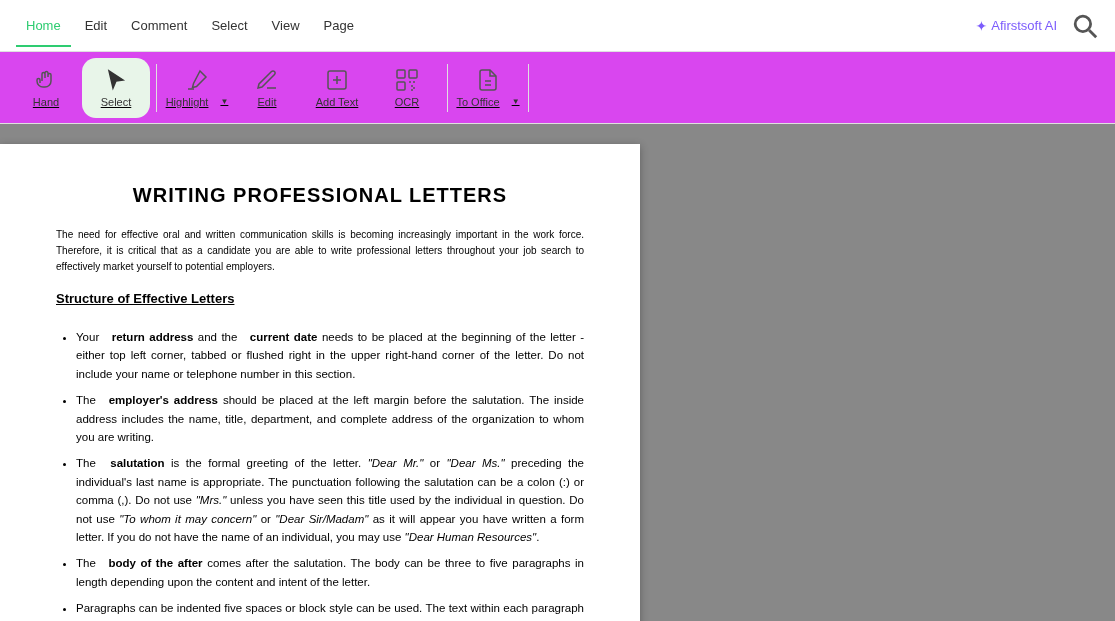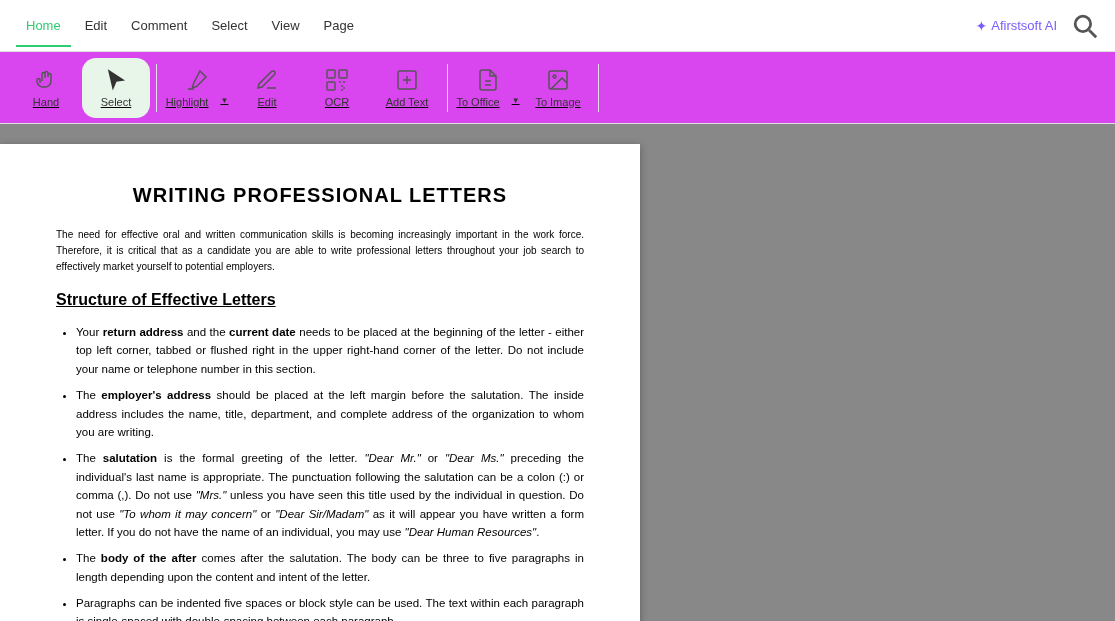--- a/index.html
+++ b/index.html
@@ -79,21 +79,21 @@
       background: transparent;
     }
     .tool-btn.active { background: #e8f5e9; border-radius: 14px; }
     .tool-btn svg { width: 24px; height: 24px; }
     .tool-divider {
       width: 1px; height: 48px;
       background: #e0e0e0;
       margin: 0 4px;
     }
     .tool-label { font-size: 11px; color: #333; }
-    .tool-dropdown-label { display: flex; gap: 12px; font-size: 11px; }
+    .tool-dropdown-label { display: flex; align-items: center; gap: 12px; font-size: 11px; }
     .chevron { font-size: 8px; }
 
     
     .doc-area {
       background: #888;
       height: calc(621px - 40px - 72px);
       overflow-y: auto;
       display: flex;
       padding: 20px 0;
     }
@@ -111,35 +111,35 @@
       margin-bottom: 20px;
       letter-spacing: 1px;
     }
     .doc-para {
       font-size: 10px;
       line-height: 1.6;
       text-align: justify;
       margin-bottom: 16px;
     }
     .doc-section-title {
-      font-size: 16px;
+      font-size: 13px;
       font-weight: bold;
       text-decoration: underline;
-      margin-bottom: 14px;
+      margin-bottom: 22px;
     }
     .doc-list {
       margin-left: 20px;
       font-size: 11.5px;
       line-height: 1.6;
     }
     .doc-list li {
       margin-bottom: 8px;
       text-align: justify;
     }
-    .doc-list li b { font-weight: bold; }
+    .doc-list li b { font-weight: bold; margin-left: 8px; }
     .doc-list li i { font-style: italic; }
   </style>
 </head>
 <body>
 
 <div class="menu-bar">
   <div class="menu-item active">Home</div>
   <div class="menu-item">Edit</div>
   <div class="menu-item">Comment</div>
   <div class="menu-item">Select</div>
@@ -190,60 +190,52 @@
   <button class="tool-btn">
     <svg viewBox="0 0 24 24" fill="none" stroke="#555" stroke-width="1.5">
       <path d="M12 20h9"></path>
       <path d="M16.5 3.5a2.121 2.121 0 013 3L7 19l-4 1 1-4L16.5 3.5z"></path>
     </svg>
     <span class="tool-label">Edit</span>
   </button>
 
   <button class="tool-btn">
     <svg viewBox="0 0 24 24" fill="none" stroke="#555" stroke-width="1.5">
+      <rect x="3" y="3" width="18" height="18" rx="2"></rect>
+      <line x1="12" y1="8" x2="12" y2="16"></line>
+      <line x1="8" y1="12" x2="16" y2="12"></line>
+    </svg>
+    <span class="tool-label">Add Text</span>
+  </button>
+
+  <button class="tool-btn">
+    <svg viewBox="0 0 24 24" fill="none" stroke="#555" stroke-width="1.5">
       <rect x="2" y="2" width="8" height="8" rx="1"></rect>
       <rect x="14" y="2" width="8" height="8" rx="1"></rect>
       <rect x="2" y="14" width="8" height="8" rx="1"></rect>
       <path d="M14 14h2m4 0h-2m-2 4h2m0 4h-2m2-2h2"></path>
     </svg>
     <span class="tool-label">OCR</span>
   </button>
 
-  <button class="tool-btn">
-    <svg viewBox="0 0 24 24" fill="none" stroke="#555" stroke-width="1.5">
-      <rect x="3" y="3" width="18" height="18" rx="2"></rect>
-      <line x1="12" y1="8" x2="12" y2="16"></line>
-      <line x1="8" y1="12" x2="16" y2="12"></line>
-    </svg>
-    <span class="tool-label">Add Text</span>
-  </button>
-
   <div class="tool-divider"></div>
 
   <button class="tool-btn">
     <svg viewBox="0 0 24 24" fill="none" stroke="#555" stroke-width="1.5">
       <path d="M14 2H6a2 2 0 00-2 2v16a2 2 0 002 2h12a2 2 0 002-2V8z"></path>
       <polyline points="14 2 14 8 20 8"></polyline>
       <line x1="9" y1="13" x2="15" y2="13"></line>
       <line x1="9" y1="17" x2="15" y2="17"></line>
     </svg>
     <span class="tool-label tool-dropdown-label">
       <span>To Office</span> 
         <span class="chevron">▼</span>
     </span>
   </button>
 
-  <button class="tool-btn">
-    <svg viewBox="0 0 24 24" fill="none" stroke="#555" stroke-width="1.5">
-      <rect x="3" y="3" width="18" height="18" rx="2"></rect>
-      <circle cx="8.5" cy="8.5" r="1.5"></circle>
-      <polyline points="21 15 16 10 5 21"></polyline>
-    </svg>
-    <span class="tool-label">To Image</span>
-  </button>
 
   <div class="tool-divider"></div>
 
 </div>
 
 <div class="doc-area">
   <div class="doc-page">
     <div class="doc-title">WRITING PROFESSIONAL LETTERS</div>
     <div class="doc-para">The need for effective oral and written communication skills is becoming increasingly important in the work force. Therefore, it is critical that as a candidate you are able to write professional letters throughout your job search to effectively market yourself to potential employers.</div>
     <div class="doc-section-title">Structure of Effective Letters</div>

